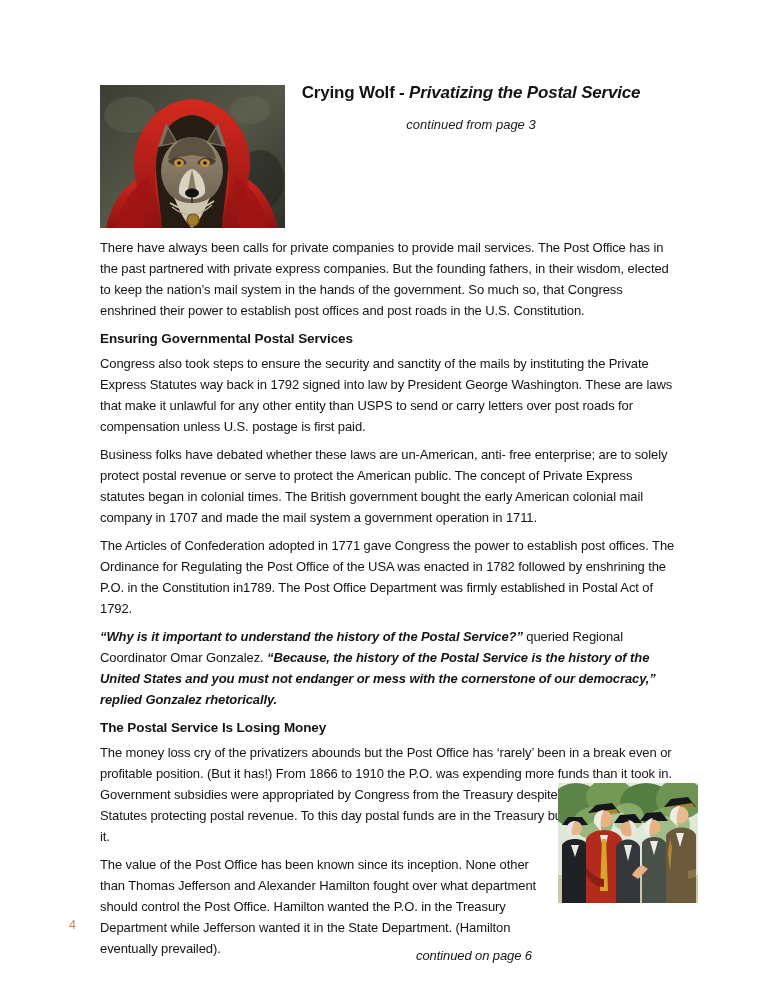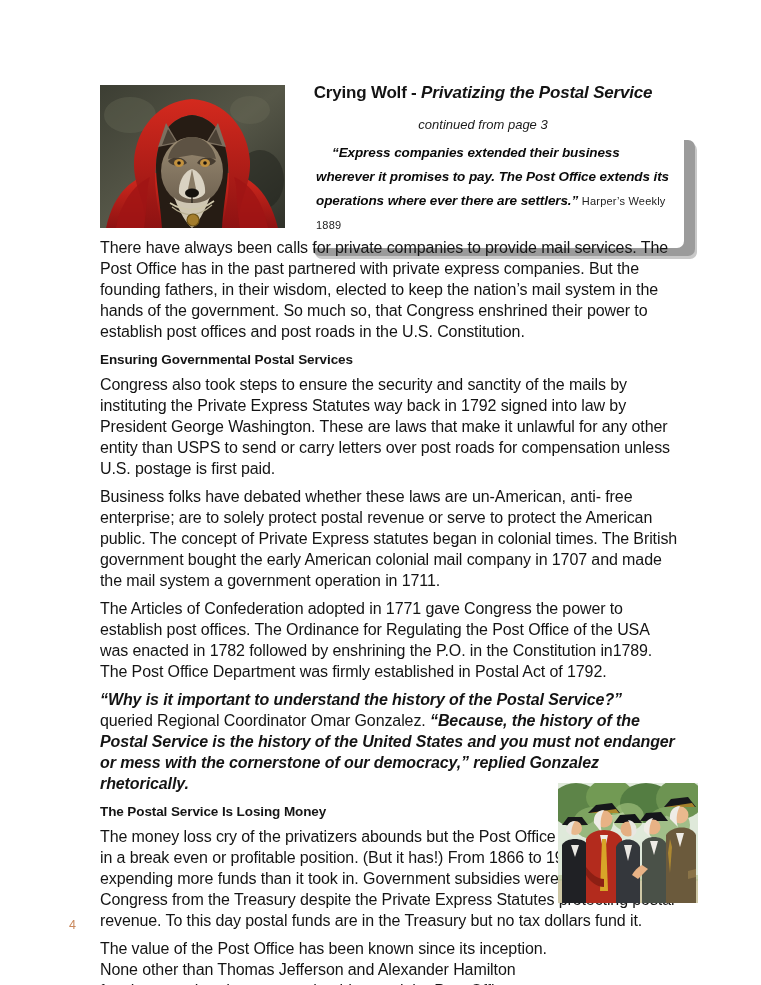--- a/index.html
+++ b/index.html
@@ -3,39 +3,39 @@
 <meta charset="utf-8">
 <style>
   html,body{margin:0;padding:0;background:#ffffff;}
   .sheet{
     position:relative;width:761px;height:985px;background:#ffffff;overflow:hidden;
     font-family:"Liberation Sans",sans-serif;color:#141414;
   }
   
   .wolf-img{position:absolute;left:100px;top:85px;width:185px;height:143px;}
   .wolf-img svg{display:block;width:100%;height:100%;}
-  .head-block{position:absolute;left:284px;top:82px;width:398px;text-align:center;}
+  .head-block{position:absolute;left:272px;top:82px;width:398px;text-align:center;}
   .title{font-size:17px;font-weight:bold;letter-spacing:-0.2px;line-height:21px;white-space:nowrap;}
   .title .em{font-style:italic;}
   .cont-from{font-style:italic;font-size:13px;margin-top:14px;color:#1a1a1a;}
   
   .quote-box{
     position:absolute;left:302px;top:132px;width:354px;
     background:#ffffff;border-radius:7px;
     box-shadow:11px 8px 0 #9b9b9b,13px 11px 0 #c9c9c9;
     padding:9px 14px 11px 14px;
     font-weight:bold;font-style:italic;font-size:13.5px;line-height:24px;
     text-indent:16px;color:#0a0a0a;letter-spacing:-0.1px;
   }
   .quote-box .attr{
     font-weight:normal;font-style:normal;font-size:11px;letter-spacing:0.2px;color:#222;
   }
   
   .article{position:absolute;left:100px;top:237px;width:578px;}
-  .article p{margin:0 0 7px 0;font-size:16px;line-height:21px;letter-spacing:-0.1px;}
+  .article p{margin:0 0 7px 0;font-size:13px;line-height:21px;letter-spacing:-0.1px;}
   .article h3{margin:3px 0 4px 0;font-size:13.5px;line-height:21px;font-weight:bold;letter-spacing:-0.1px;}
   .article .narrow{width:452px;}
   .p-last{position:relative;}
   .cont-on{position:absolute;right:20px;bottom:0;font-style:italic;}
   .it{font-style:italic;font-weight:bold;}
   
   .colonial-img{position:absolute;left:558px;top:783px;width:140px;height:120px;}
   .colonial-img svg{display:block;width:100%;height:100%;}
   
   .page-num{position:absolute;left:69px;top:918px;font-size:12.5px;color:#c9885c;}
@@ -102,23 +102,20 @@
       <path d="M44,143 C48,118 46,104 50,92 C38,98 22,112 16,143 Z" fill="#a01414" opacity="0.8"></path>
       <path d="M140,143 C136,118 138,104 134,92 C148,98 162,112 168,143 Z" fill="#a01414" opacity="0.8"></path>
     </svg>
   </div>
 
   <div class="head-block">
     <div class="title"><span>Crying Wolf - </span><span class="em">Privatizing the Postal Service</span></div>
     <div class="cont-from">continued from page 3</div>
   </div>
 
-  <div class="quote-box">
-    <span>“Express companies extended their business wherever it promises to pay. The Post Office extends its operations where ever there are settlers.” </span><span class="attr">Harper’s Weekly 1889</span>
-  </div>
 
   <div class="article">
     <p>There have always been calls for private companies to provide mail services. The Post Office has in the past partnered with private express companies. But the founding fathers, in their wisdom, elected to keep the nation’s mail system in the hands of the government. So much so, that Congress enshrined their power to establish post offices and post roads in the U.S. Constitution.</p>
     <h3>Ensuring Governmental Postal Services</h3>
     <p>Congress also took steps to ensure the security and sanctity of the mails by instituting the Private Express Statutes way back in 1792 signed into law by President George Washington. These are laws that make it unlawful for any other entity than USPS to send or carry letters over post roads for compensation unless U.S. postage is first paid.</p>
     <p>Business folks have debated whether these laws are un-American, anti- free enterprise; are to solely protect postal revenue or serve to protect the American public. The concept of Private Express statutes began in colonial times. The British government bought the early American colonial mail company in 1707 and made the mail system a government operation in 1711.</p>
     <p>The Articles of Confederation adopted in 1771 gave Congress the power to establish post offices. The Ordinance for Regulating the Post Office of the USA was enacted in 1782 followed by enshrining the P.O. in the Constitution in1789.  The Post Office Department was firmly established in Postal Act of 1792.</p>
     <p><span class="it">“Why is it important to understand the history of the Postal Service?”</span><span>  queried Regional Coordinator Omar Gonzalez. </span><span class="it">“Because, the history of the Postal Service is the history of the United States and you must not endanger or mess with the cornerstone of our democracy,” replied Gonzalez rhetorically.</span></p>
     <h3>The Postal Service Is Losing Money</h3>
     <p>The money loss cry of the privatizers abounds but the Post Office has ‘rarely’ been in a break even or profitable position. (But it has!)  From 1866 to 1910 the P.O. was expending more funds than it took in. Government subsidies were appropriated by Congress from the Treasury despite the Private Express Statutes protecting postal revenue. To this day postal funds are in the Treasury but no tax dollars fund it.</p>

